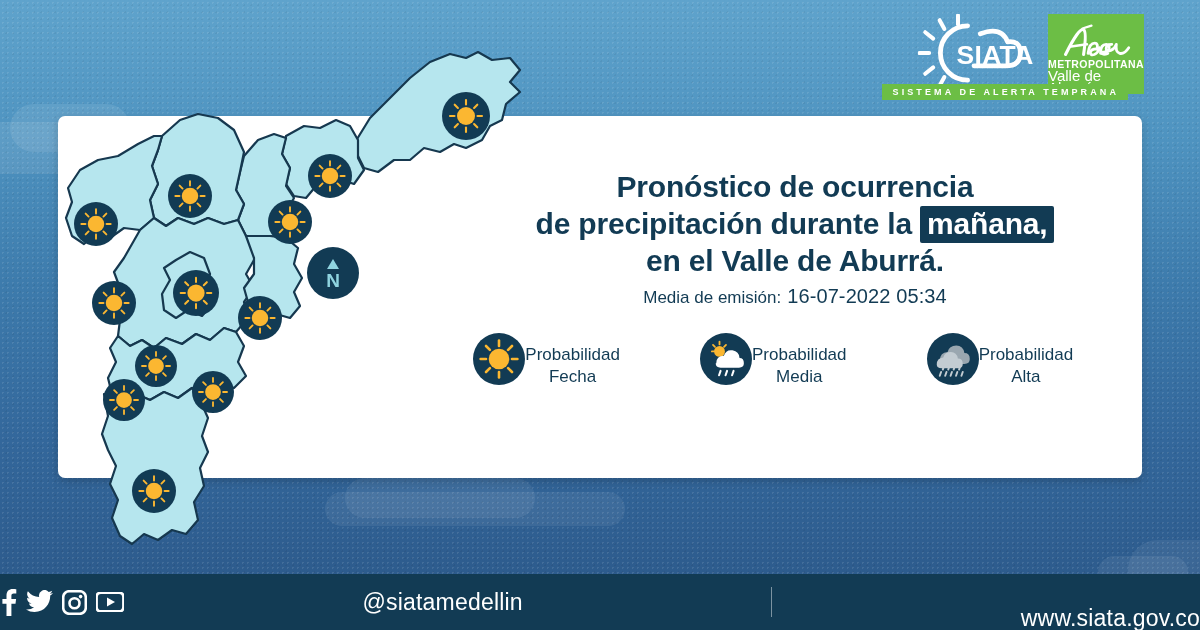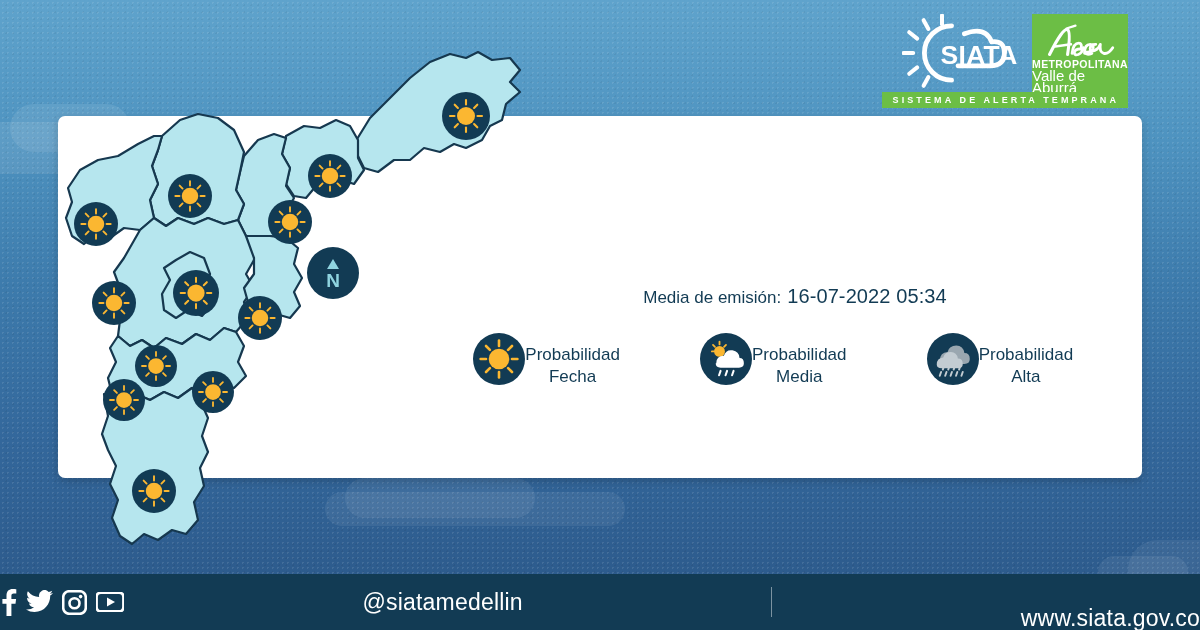--- a/index.html
+++ b/index.html
@@ -20,28 +20,28 @@
       radial-gradient(rgba(255,255,255,.10) 1px, transparent 1px),
       radial-gradient(rgba(0,0,0,.05) 1px, transparent 1px);
     background-size:5px 5px, 7px 7px;
     background-position:0 0, 3px 2px;
     pointer-events:none;
   }
   .cloud-bg{position:absolute;background:rgba(255,255,255,.085);border-radius:999px;pointer-events:none;}
   .cloud-bg.dark{background:rgba(255,255,255,.065);}
 
   
-  #logos{position:absolute;top:14px;right:72px;display:flex;align-items:flex-start;gap:10px;}
+  #logos{position:absolute;top:14px;right:56px;display:flex;align-items:flex-start;gap:10px;}
   #siata-logo{width:120px;height:78px;}
   #area-logo{width:96px;height:80px;background:#6cbe45;display:flex;flex-direction:column;
              align-items:center;justify-content:flex-start;padding-top:10px;box-sizing:border-box;}
   #area-logo .script{width:84px;height:48px;}
   #area-logo .l1{color:#fff;font-size:10.5px;font-weight:bold;letter-spacing:.4px;line-height:11px;}
   #area-logo .l2{color:#fff;font-size:15px;line-height:12px;}
-  #sat-strip{position:absolute;top:92px;right:72px;background:#6cbe45;color:#fff;
+  #sat-strip{position:absolute;top:84px;right:72px;background:#6cbe45;color:#fff;
              font-size:9px;font-weight:bold;letter-spacing:3.1px;padding:3px 9px 3px 11px;
              white-space:nowrap;}
 
   
   #card{
     position:absolute;left:58px;top:116px;width:1084px;height:362px;
     background:#ffffff;border-radius:7px;box-shadow:0 3px 10px rgba(0,0,0,.18);
   }
 
   
@@ -381,20 +381,25 @@
 
     <div id="compass">
       <svg width="52" height="52" viewBox="0 0 52 52">
         <circle cx="26" cy="26" r="26" fill="#123b54"></circle>
         <polygon points="26,12 32,22 20,22" fill="#8fd4e0"></polygon>
         <text x="26" y="40" text-anchor="middle" font-family="Liberation Sans, sans-serif" font-size="19" font-weight="bold" fill="#8fd4e0">N</text>
       </svg>
     </div>
   </div>
 
+  <div id="headline">
+    <div>Pronóstico de ocurrencia</div>
+    <div><span>de precipitación durante la </span><span class="hl">mañana,</span></div>
+    <div>en el Valle de Aburrá.</div>
+  </div>
 
   <div id="emission">
     <span class="lbl">Media de emisión:</span><span class="val">16-07-2022 05:34</span>
   </div>
 
   <div id="legend">
 
     <div class="leg">
       <svg class="licon" viewBox="0 0 48 48">
         <circle cx="24" cy="24" r="24" fill="#123b54"></circle>

